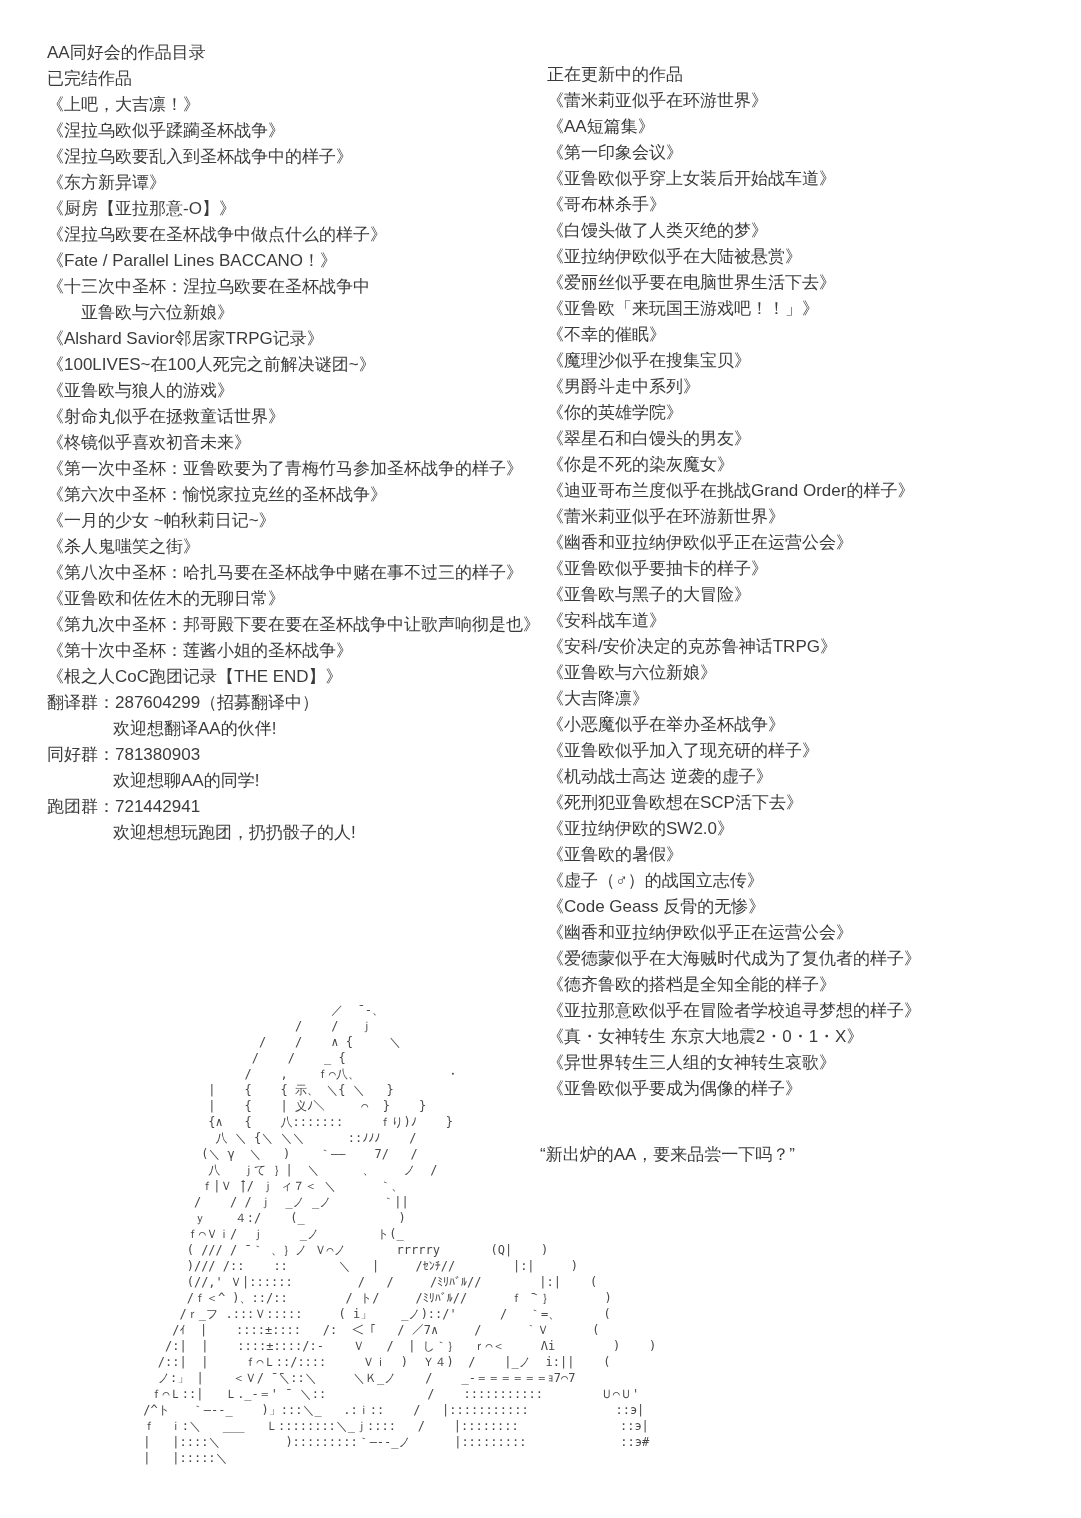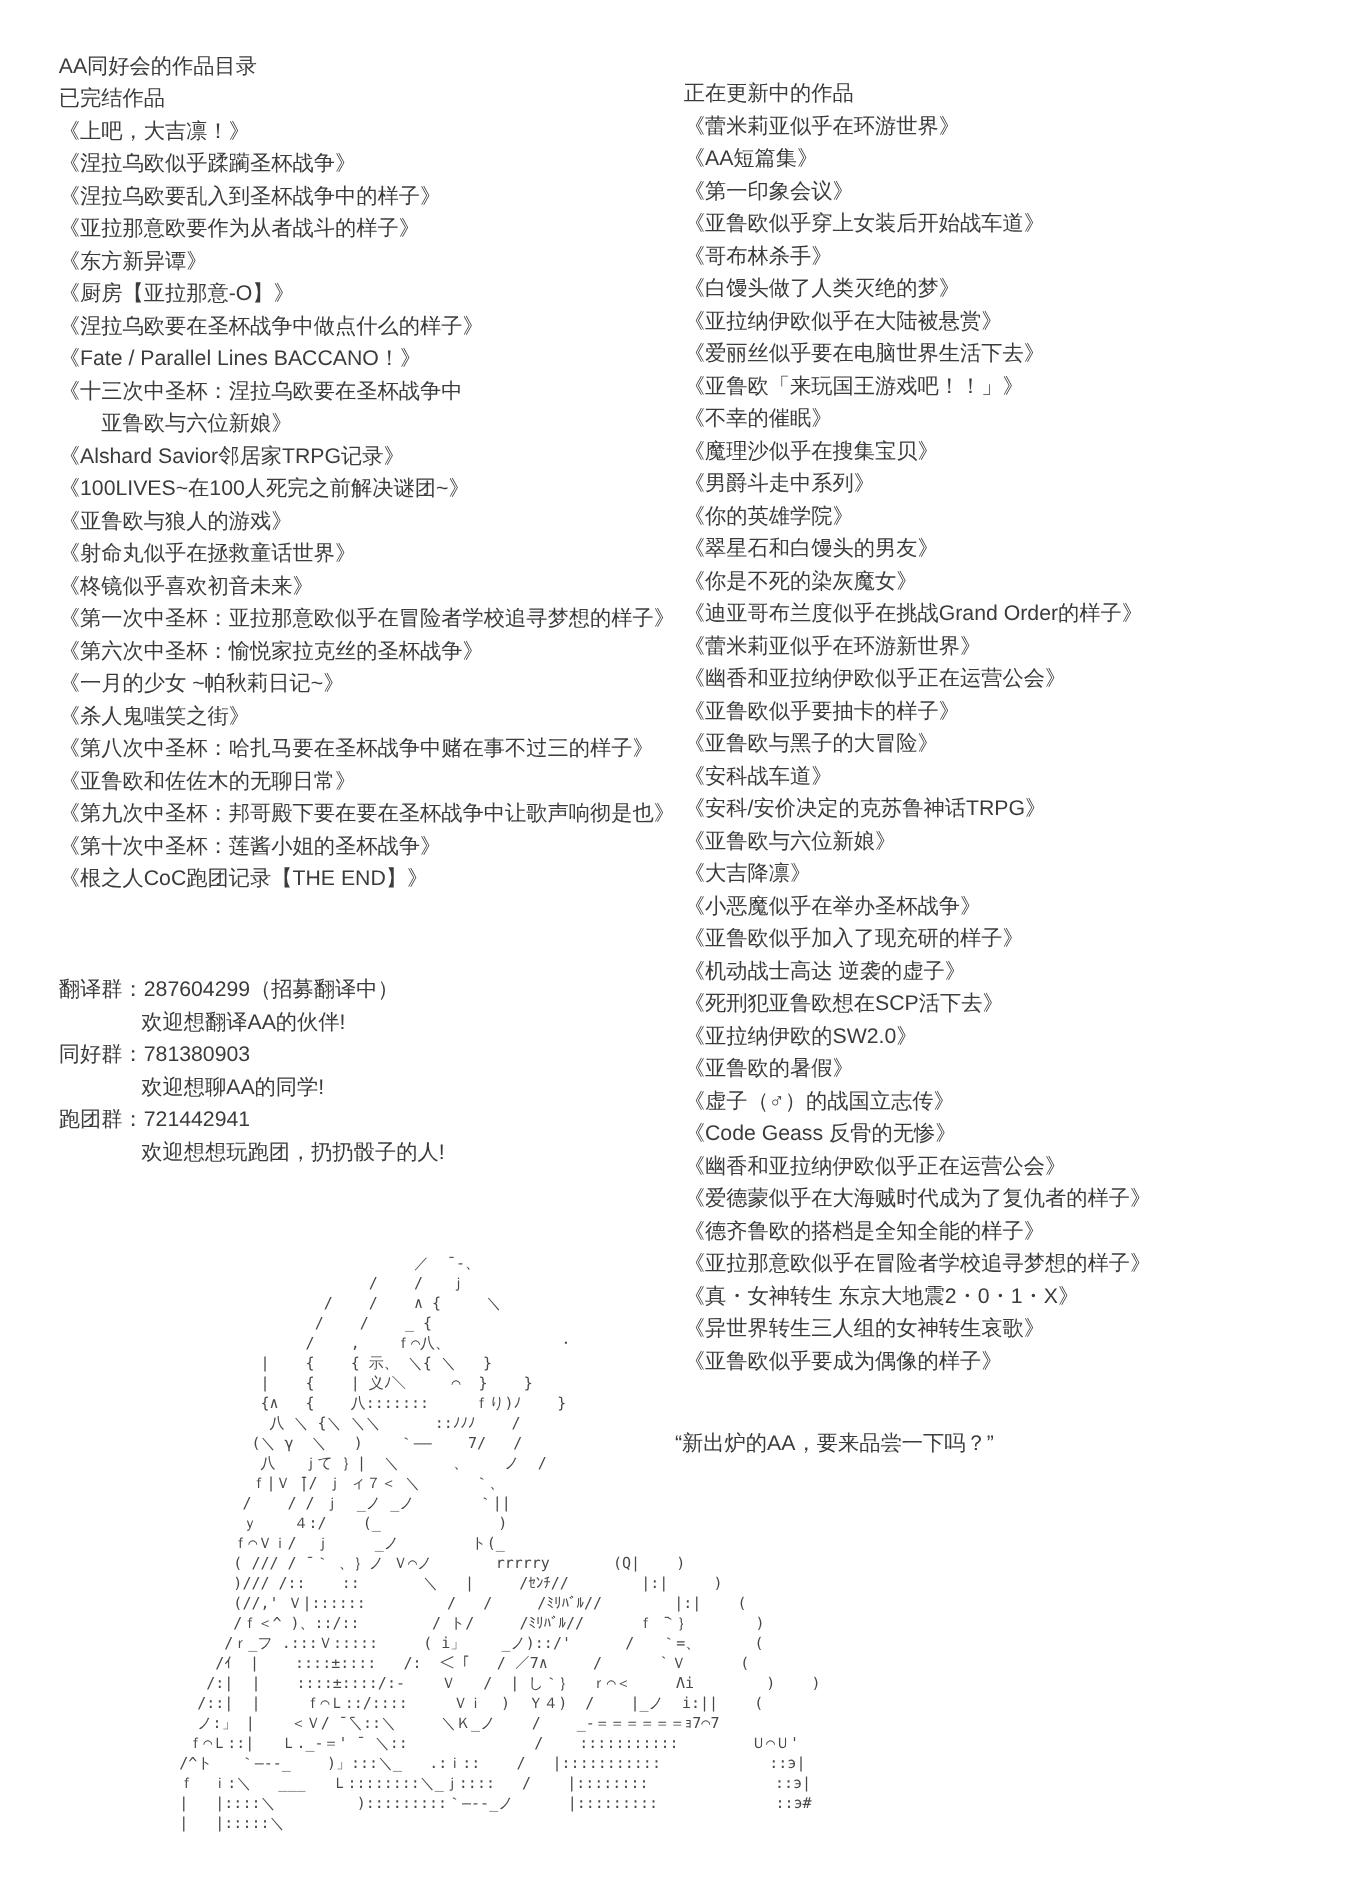--- a/index.html
+++ b/index.html
@@ -12,21 +12,21 @@
     overflow:hidden;
   }
   .col{position:absolute;top:40px;}
   .col-left{left:47px;}
   .col-right{left:547px;margin-top:22px;}
   .line,.work{
     font-size:17px;
     line-height:26px;
     white-space:pre;
   }
-  .groups{margin-top:63px;}
+  .groups{}
   .group-row{font-size:17px;line-height:26px;white-space:pre;}
   .group-note{padding-left:66px;}
   .quote{
     position:absolute;left:540px;top:1143px;
     font-size:17px;line-height:24px;white-space:pre;text-align:center;
   }
   .ascii{
     position:absolute;left:100px;top:1002px;
     margin:0;
     font-family:"DejaVu Sans Mono",monospace;
@@ -41,33 +41,32 @@
 
 <div class="page">
 
   <div class="col col-left">
     <div class="line">AA同好会的作品目录</div>
     <div class="line">已完结作品</div>
     <div>
         <div class="work">《上吧，大吉凛！》</div>
         <div class="work">《涅拉乌欧似乎蹂躏圣杯战争》</div>
         <div class="work">《涅拉乌欧要乱入到圣杯战争中的样子》</div>
-        <div class="work">《亚拉那意欧要作为从者战斗的样子》</div>
         <div class="work">《东方新异谭》</div>
         <div class="work">《厨房【亚拉那意-O】》</div>
         <div class="work">《涅拉乌欧要在圣杯战争中做点什么的样子》</div>
         <div class="work">《Fate / Parallel Lines BACCANO！》</div>
         <div class="work">《十三次中圣杯：涅拉乌欧要在圣杯战争中</div>
         <div class="work">　　亚鲁欧与六位新娘》</div>
         <div class="work">《Alshard Savior邻居家TRPG记录》</div>
         <div class="work">《100LIVES~在100人死完之前解决谜团~》</div>
         <div class="work">《亚鲁欧与狼人的游戏》</div>
         <div class="work">《射命丸似乎在拯救童话世界》</div>
         <div class="work">《柊镜似乎喜欢初音未来》</div>
-        <div class="work">《第一次中圣杯：亚拉那意欧似乎在冒险者学校追寻梦想的样子》</div>
+        <div class="work">《第一次中圣杯：亚鲁欧要为了青梅竹马参加圣杯战争的样子》</div>
         <div class="work">《第六次中圣杯：愉悦家拉克丝的圣杯战争》</div>
         <div class="work">《一月的少女 ~帕秋莉日记~》</div>
         <div class="work">《杀人鬼嗤笑之街》</div>
         <div class="work">《第八次中圣杯：哈扎马要在圣杯战争中赌在事不过三的样子》</div>
         <div class="work">《亚鲁欧和佐佐木的无聊日常》</div>
         <div class="work">《第九次中圣杯：邦哥殿下要在要在圣杯战争中让歌声响彻是也》</div>
         <div class="work">《第十次中圣杯：莲酱小姐的圣杯战争》</div>
         <div class="work">《根之人CoC跑团记录【THE END】》</div>
       </div>
 

